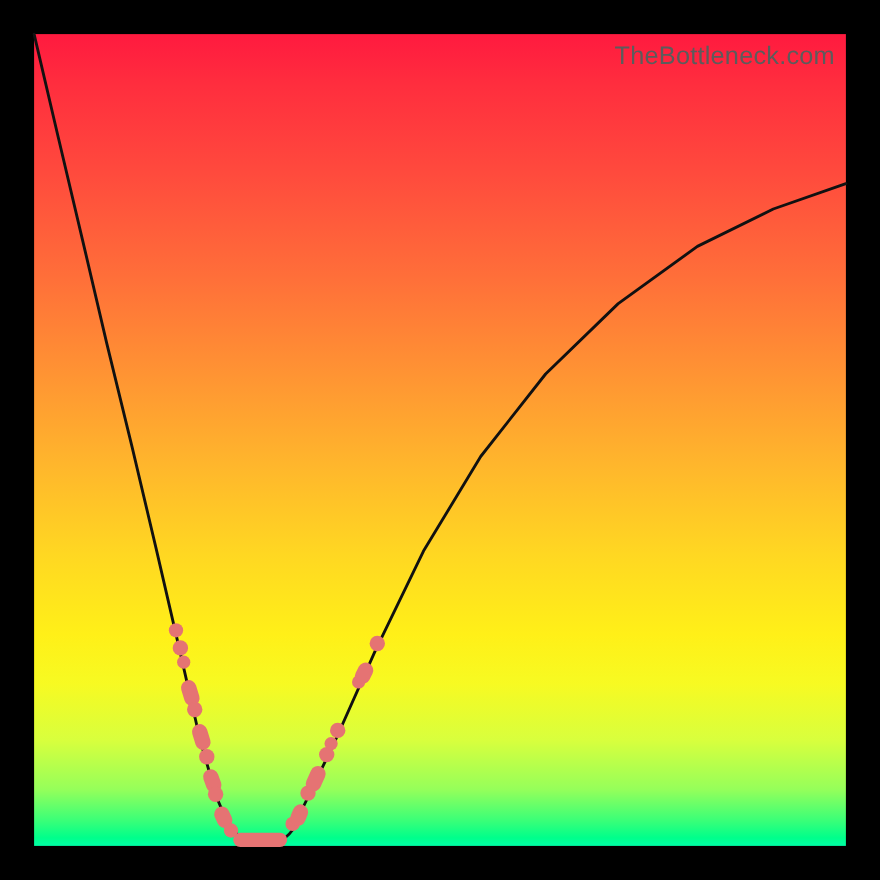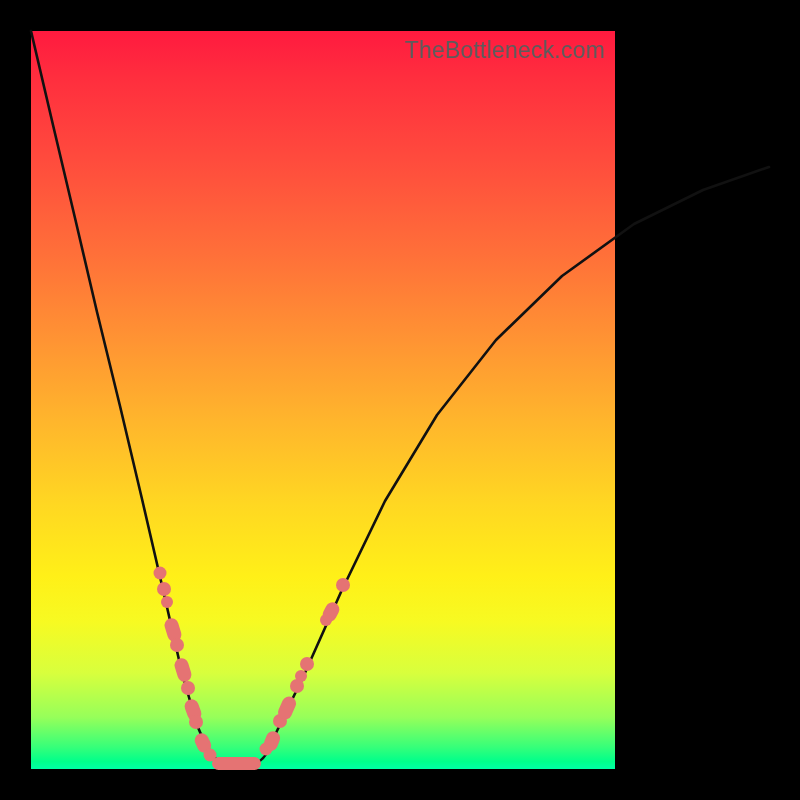--- a/index.html
+++ b/index.html
@@ -14,21 +14,21 @@
   .frame {
     position: relative;
     width: 800px;
     height: 800px;
     background: #000;
   }
   .plot {
     position: absolute;
     left: 31px;
     top: 31px;
-    width: 584px;
+    width: 738px;
     height: 738px;
     
     background: linear-gradient(
       to bottom,
       #ff1a3f 0%,
       #ff2d3e 6%,
       #ff4a3d 17%,
       #ff6f39 30%,
       #ff9433 42%,
       #ffb62c 53%,

